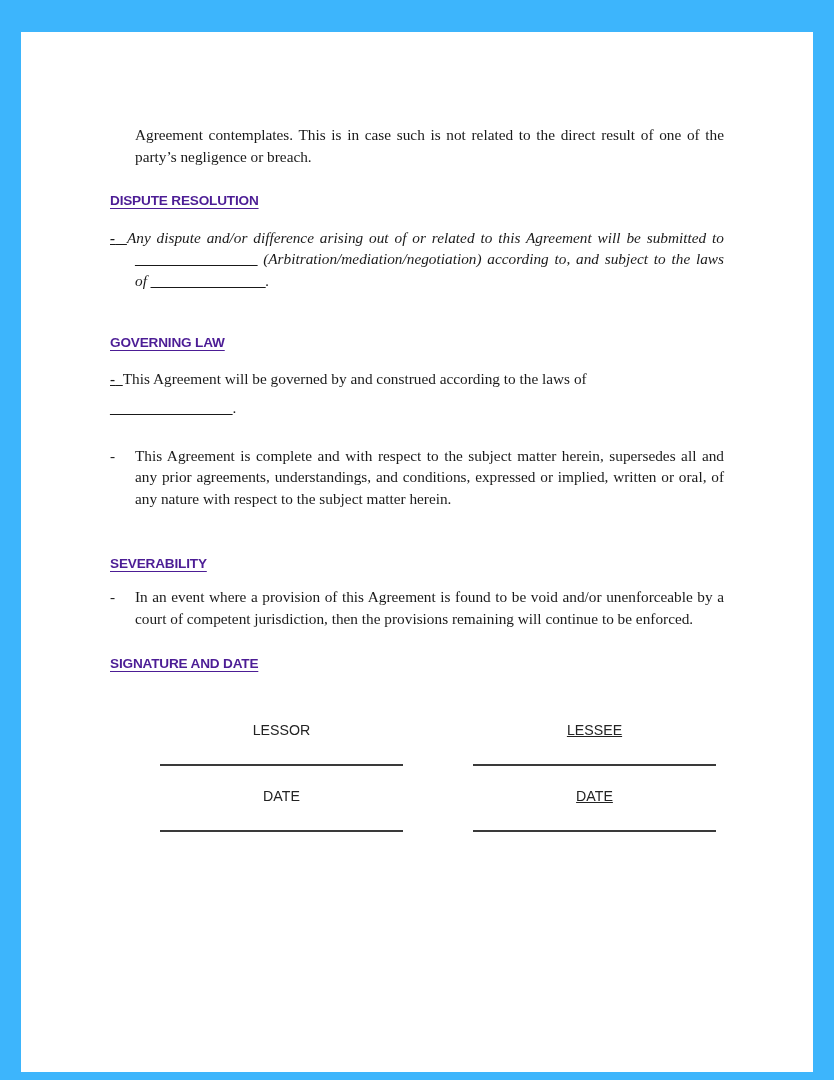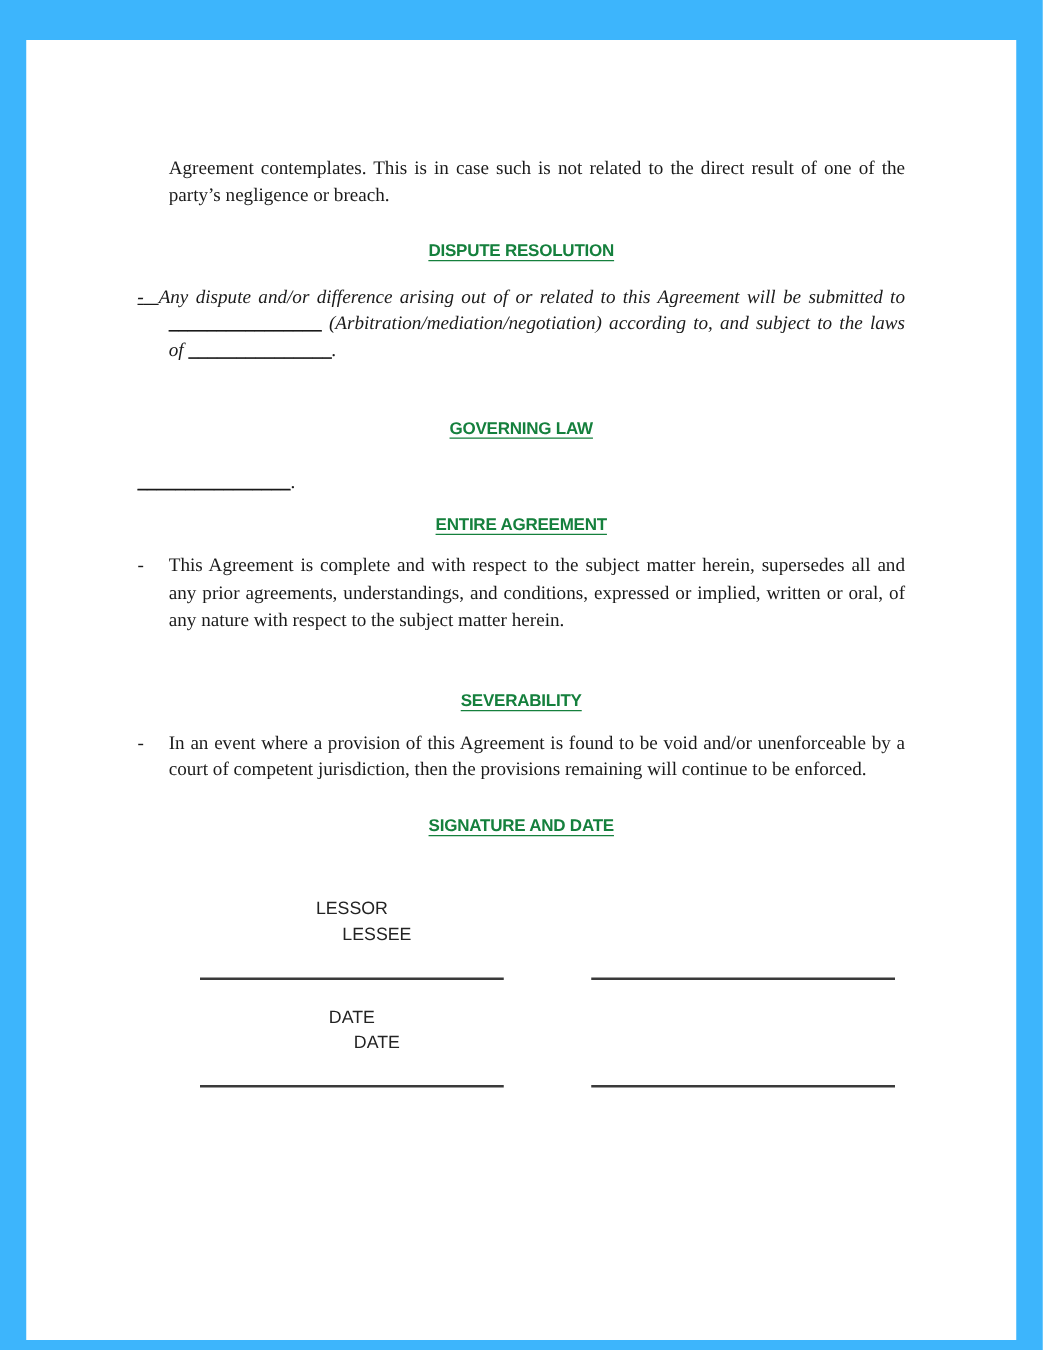--- a/index.html
+++ b/index.html
@@ -80,22 +80,21 @@
 
   
   .heading {
     margin: 0;
     font-family: "Liberation Sans", "DejaVu Sans", sans-serif;
     font-size: 13.6px;
     font-weight: 700;
     letter-spacing: -0.18px;
     text-decoration: underline;
     text-underline-offset: 2.5px;
-    color: #15803d;
-    text-align: center;
+    color: #4c1d95;
   }
 
   
   .sans {
     font-family: "Liberation Sans", "DejaVu Sans", sans-serif;
     font-size: 14.2px;
     color: #232323;
     line-height: 1.45;
   }
   .sans .dash { display:inline-block; width:25px; text-indent:0; }
@@ -113,31 +112,30 @@
   .sp-24 { height: 24px; }
   .sp-31 { height: 31px; }
   .sp-41 { height: 41px; }
 
   
   .sigwrap { position: relative; }
   .sigrow {
     display: flex;
     justify-content: flex-start;
     margin: 0;
-    flex-direction: column;
   }
   .sigcol {
     width: 243px;
     text-align: center;
     font-family: "Liberation Sans", "DejaVu Sans", sans-serif;
     font-size: 14.2px;
     color: #232323;
   }
   .sigcol.left  { margin-left: 50px; }
-  .sigcol.right { margin-left: 70px; }
+  .sigcol.right { margin-left: 70px; text-decoration: underline; }
   .sigline {
     height: 0;
     border-top: 2px solid #3a3a3a;
     width: 243px;
   }
   .linerow { display: flex; justify-content: flex-start; }
   .linerow .left  { margin-left: 50px; }
   .linerow .right { margin-left: 70px; }
 </style>
 </head>
@@ -152,26 +150,26 @@
       <div class="sp-24"></div>
 
       <p class="heading">DISPUTE RESOLUTION</p>
       <div class="sp-16"></div>
       <p class="para hang"><span class="dash-u">-</span><span class="tabgap">&nbsp;&nbsp;</span><span>Any dispute and/or difference arising out of or related to this Agreement will be submitted to </span><span class="blank">________________</span><span> (Arbitration/mediation/negotiation) according to, and subject to the laws of </span><span class="blank">_______________</span><span>.</span></p>
 
       <div class="sp-41"></div>
 
       <p class="heading">GOVERNING LAW</p>
       <div class="sp-16"></div>
+      <p class="para"><span class="dash-u">-</span><span class="tabgap">&nbsp;&nbsp;</span><span>This Agreement will be governed by and construed according to the laws of</span></p>
       <div class="sp-7"></div>
       <p class="para"><span class="blank">________________</span><span>.</span></p>
 
       <div class="sp-13"></div>
 
-      <p class="heading">ENTIRE AGREEMENT</p>
       <div class="sp-13"></div>
       <p class="bullet"><span class="dash">-</span><span>This Agreement is complete and with respect to the subject matter herein, supersedes all and any prior agreements, understandings, and conditions, expressed or implied, written or oral, of any nature with respect to the subject matter herein.</span></p>
       <div class="sp-20"></div>
 
       <div class="sp-24"></div>
 
       <p class="heading">SEVERABILITY</p>
       <div class="sp-13"></div>
       <p class="bullet"><span class="dash">-</span><span>In an event where a provision of this Agreement is found to be void and/or unenforceable by a court of competent jurisdiction, then the provisions remaining will continue to be enforced.</span></p>
 

